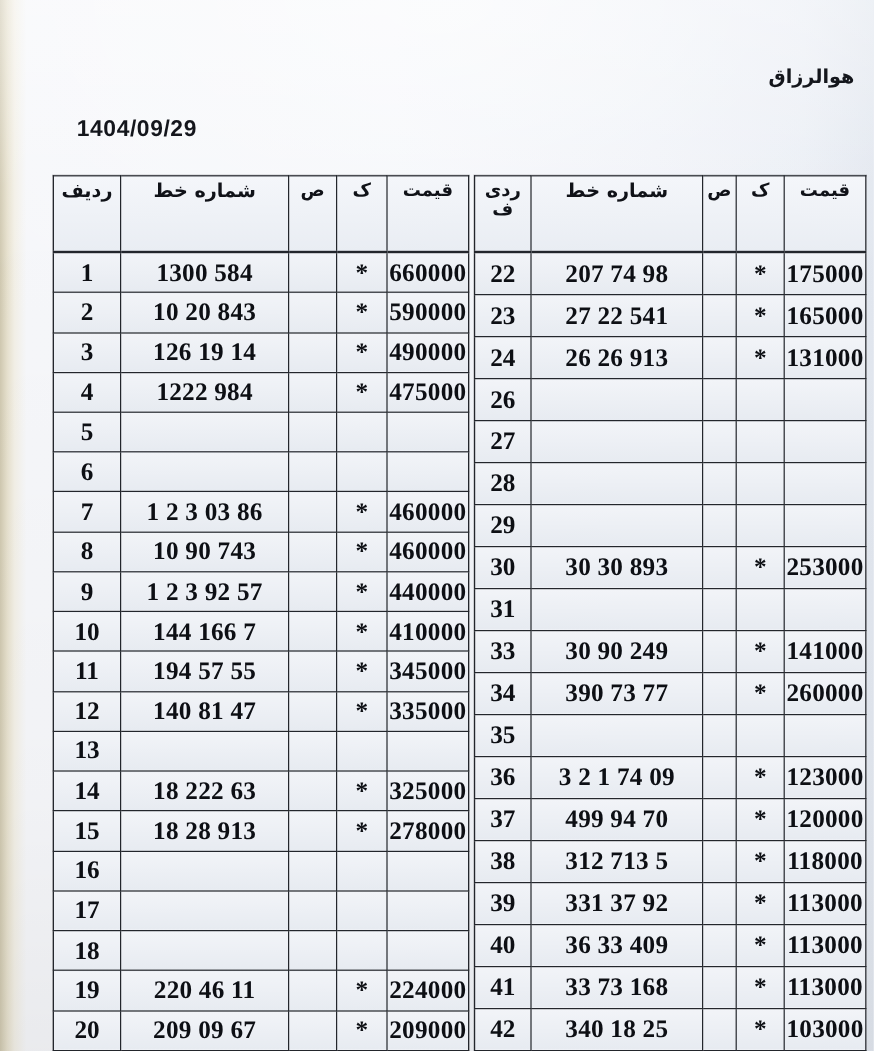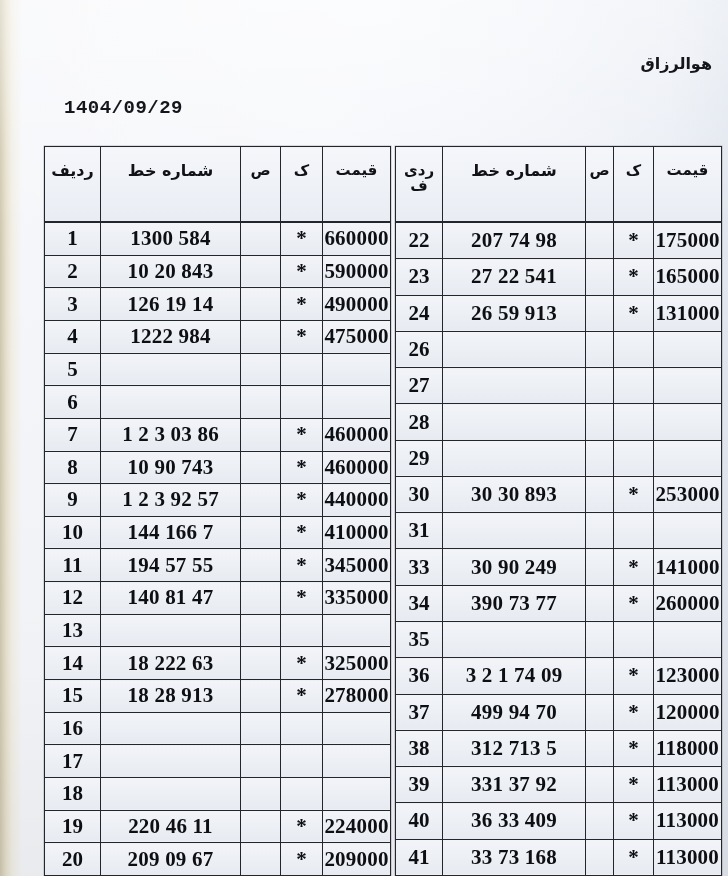--- a/index.html
+++ b/index.html
@@ -47,21 +47,21 @@
     font-size: 16px;
     color: #14161c;
     direction: rtl;
     letter-spacing: 0px;
   }
 
   .header-date {
     position: absolute;
     top: 97px;
     left: 64px;
-    font-family: Liberation Mono, monospace;
+    font-family: Liberation Sans, sans-serif;
     font-weight: bold;
     font-size: 19px;
     color: #14161c;
     letter-spacing: 0.5px;
   }
 
   .tables-wrap {
     position: absolute;
     top: 146px;
     left: 44px;
@@ -87,21 +87,21 @@
   }
 
   table.sheet thead th {
     height: 58px;
     font-family: "DejaVu Sans", sans-serif;
     font-weight: bold;
     font-size: 15px;
     color: #101218;
     direction: rtl;
     vertical-align: top;
-    padding-top: 16px;
+    padding-top: 4px;
     line-height: 1.05;
     border-bottom-width: 2.6px;
     background: linear-gradient(to bottom, #f4f6fa 0%, #e9edf3 100%);
   }
   table.sheet thead th.hdr-line {
     font-size: 16px;
   }
 
   table.sheet tbody td {
     height: 30px;
@@ -352,21 +352,21 @@
         </tr>
         <tr>
           <td class="c-row">23</td>
           <td class="c-num">27 22 541</td>
           <td class="c-s"></td>
           <td class="c-k">*</td>
           <td class="c-price">165000</td>
         </tr>
         <tr>
           <td class="c-row">24</td>
-          <td class="c-num">26 59 913</td>
+          <td class="c-num">26 26 913</td>
           <td class="c-s"></td>
           <td class="c-k">*</td>
           <td class="c-price">131000</td>
         </tr>
         <tr>
           <td class="c-row">26</td>
           <td class="c-num"></td>
           <td class="c-s"></td>
           <td class="c-k"></td>
           <td class="c-price"></td>
@@ -462,16 +462,23 @@
           <td class="c-k">*</td>
           <td class="c-price">113000</td>
         </tr>
         <tr>
           <td class="c-row">41</td>
           <td class="c-num">33 73 168</td>
           <td class="c-s"></td>
           <td class="c-k">*</td>
           <td class="c-price">113000</td>
         </tr>
+        <tr>
+          <td class="c-row">42</td>
+          <td class="c-num">340 18 25</td>
+          <td class="c-s"></td>
+          <td class="c-k">*</td>
+          <td class="c-price">103000</td>
+        </tr>
       </tbody>
   </table>
 
 </div>
 
 </body></html>

